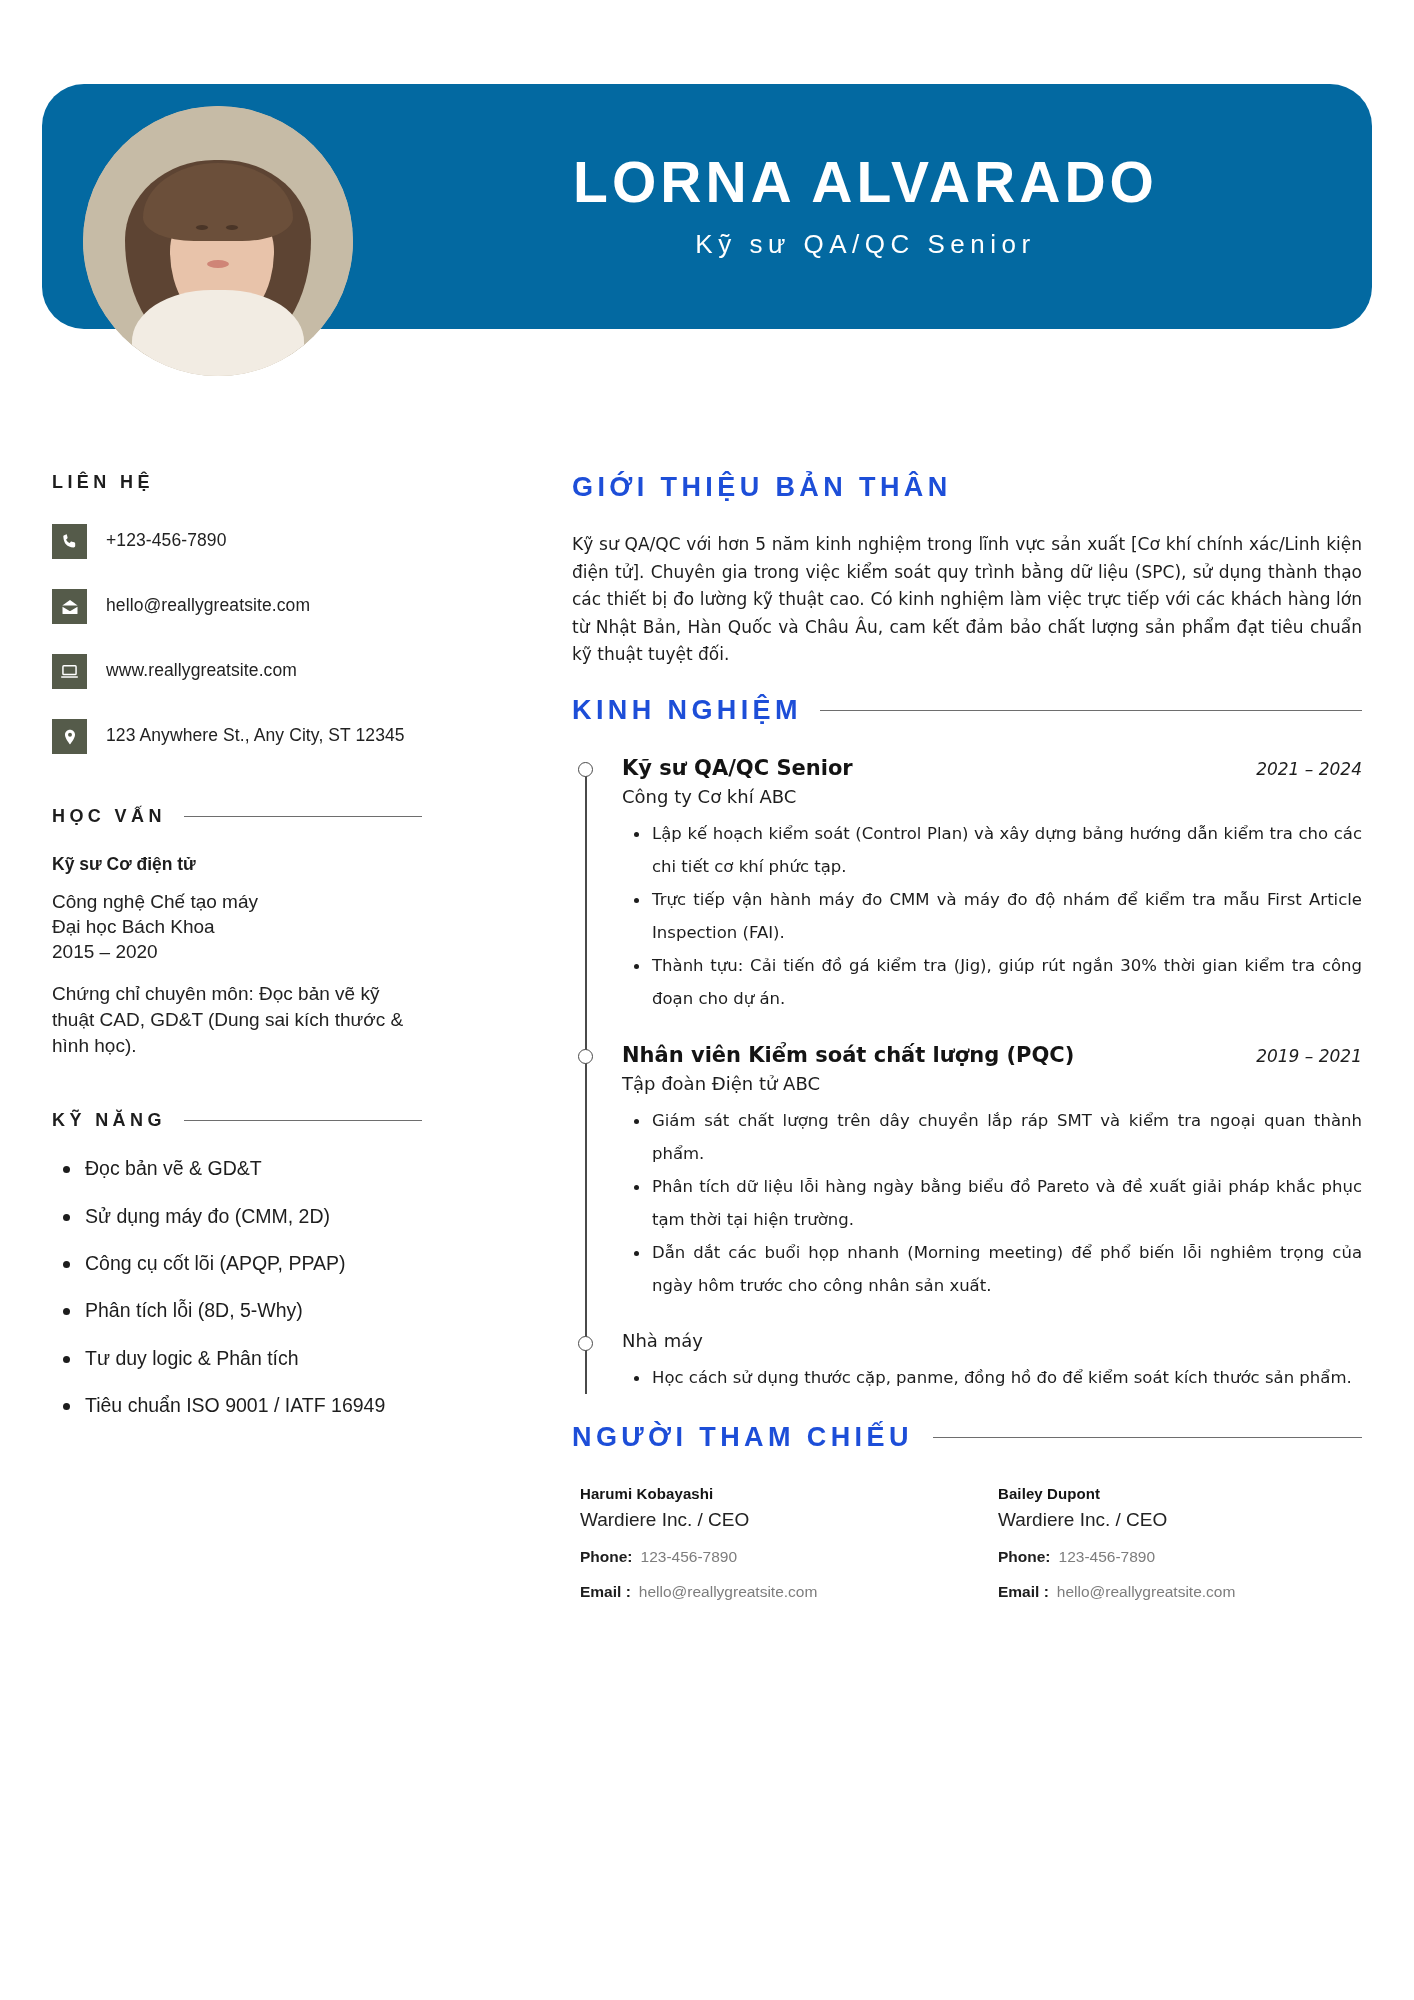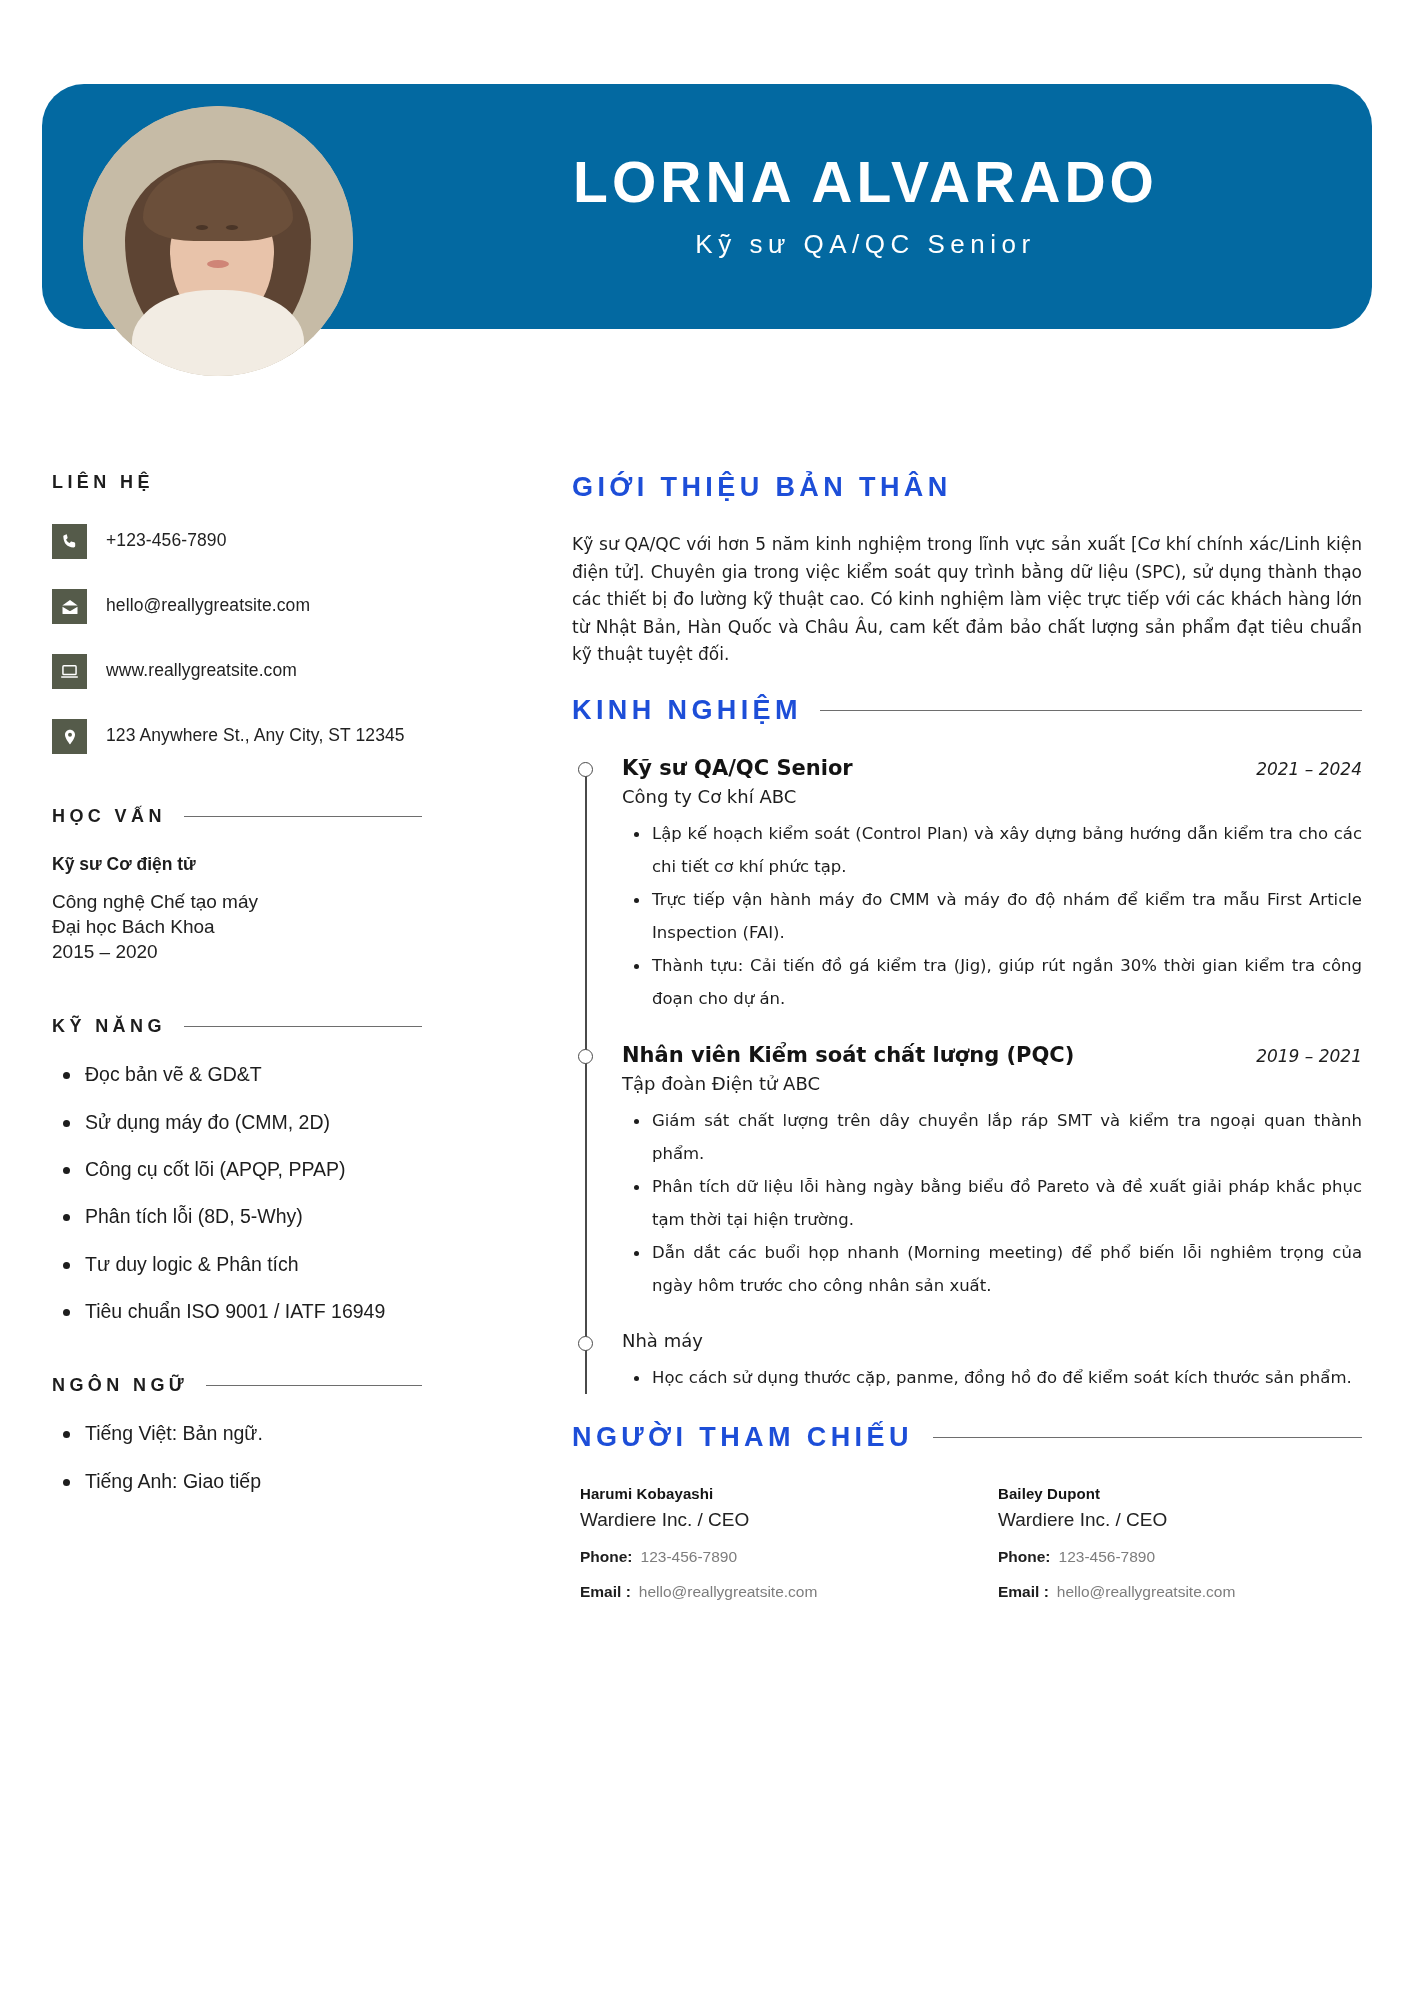--- a/index.html
+++ b/index.html
@@ -459,48 +459,39 @@
     <div class="block">
       <div class="sec-head">
         <div class="sec-title">HỌC VẤN</div>
         <div class="sec-rule"></div>
       </div>
       <div class="edu-body">
         <div class="edu-degree">Kỹ sư Cơ điện tử</div>
         <div class="edu-line">Công nghệ Chế tạo máy</div>
         <div class="edu-line">Đại học Bách Khoa</div>
         <div class="edu-line">2015 – 2020</div>
+        <div class="edu-cert">Chứng chỉ chuyên môn: Đọc bản vẽ kỹ thuật CAD, GD&amp;T (Dung sai kích thước &amp; hình học).</div>
       </div>
     </div>
 
     <div class="block">
       <div class="sec-head">
         <div class="sec-title">KỸ NĂNG</div>
         <div class="sec-rule"></div>
       </div>
       <ul class="bullets">
         <li>Đọc bản vẽ &amp; GD&amp;T</li>
         <li>Sử dụng máy đo (CMM, 2D)</li>
         <li>Công cụ cốt lõi (APQP, PPAP)</li>
         <li>Phân tích lỗi (8D, 5-Why)</li>
         <li>Tư duy logic &amp; Phân tích</li>
         <li>Tiêu chuẩn ISO 9001 / IATF 16949</li>
       </ul>
     </div>
 
-    <div class="block">
-      <div class="sec-head">
-        <div class="sec-title">NGÔN NGỮ</div>
-        <div class="sec-rule"></div>
-      </div>
-      <ul class="bullets">
-        <li>Tiếng Việt: Bản ngữ.</li>
-        <li>Tiếng Anh: Giao tiếp</li>
-      </ul>
-    </div>
 
   </div>
 
   <div class="right-col">
 
     <div>
       <div class="sec-title-r">GIỚI THIỆU BẢN THÂN</div>
       <div class="profile-text">Kỹ sư QA/QC với hơn 5 năm kinh nghiệm trong lĩnh vực sản xuất [Cơ khí chính xác/Linh kiện điện tử]. Chuyên gia trong việc kiểm soát quy trình bằng dữ liệu (SPC), sử dụng thành thạo các thiết bị đo lường kỹ thuật cao. Có kinh nghiệm làm việc trực tiếp với các khách hàng lớn từ Nhật Bản, Hàn Quốc và Châu Âu, cam kết đảm bảo chất lượng sản phẩm đạt tiêu chuẩn kỹ thuật tuyệt đối.</div>
     </div>
 

